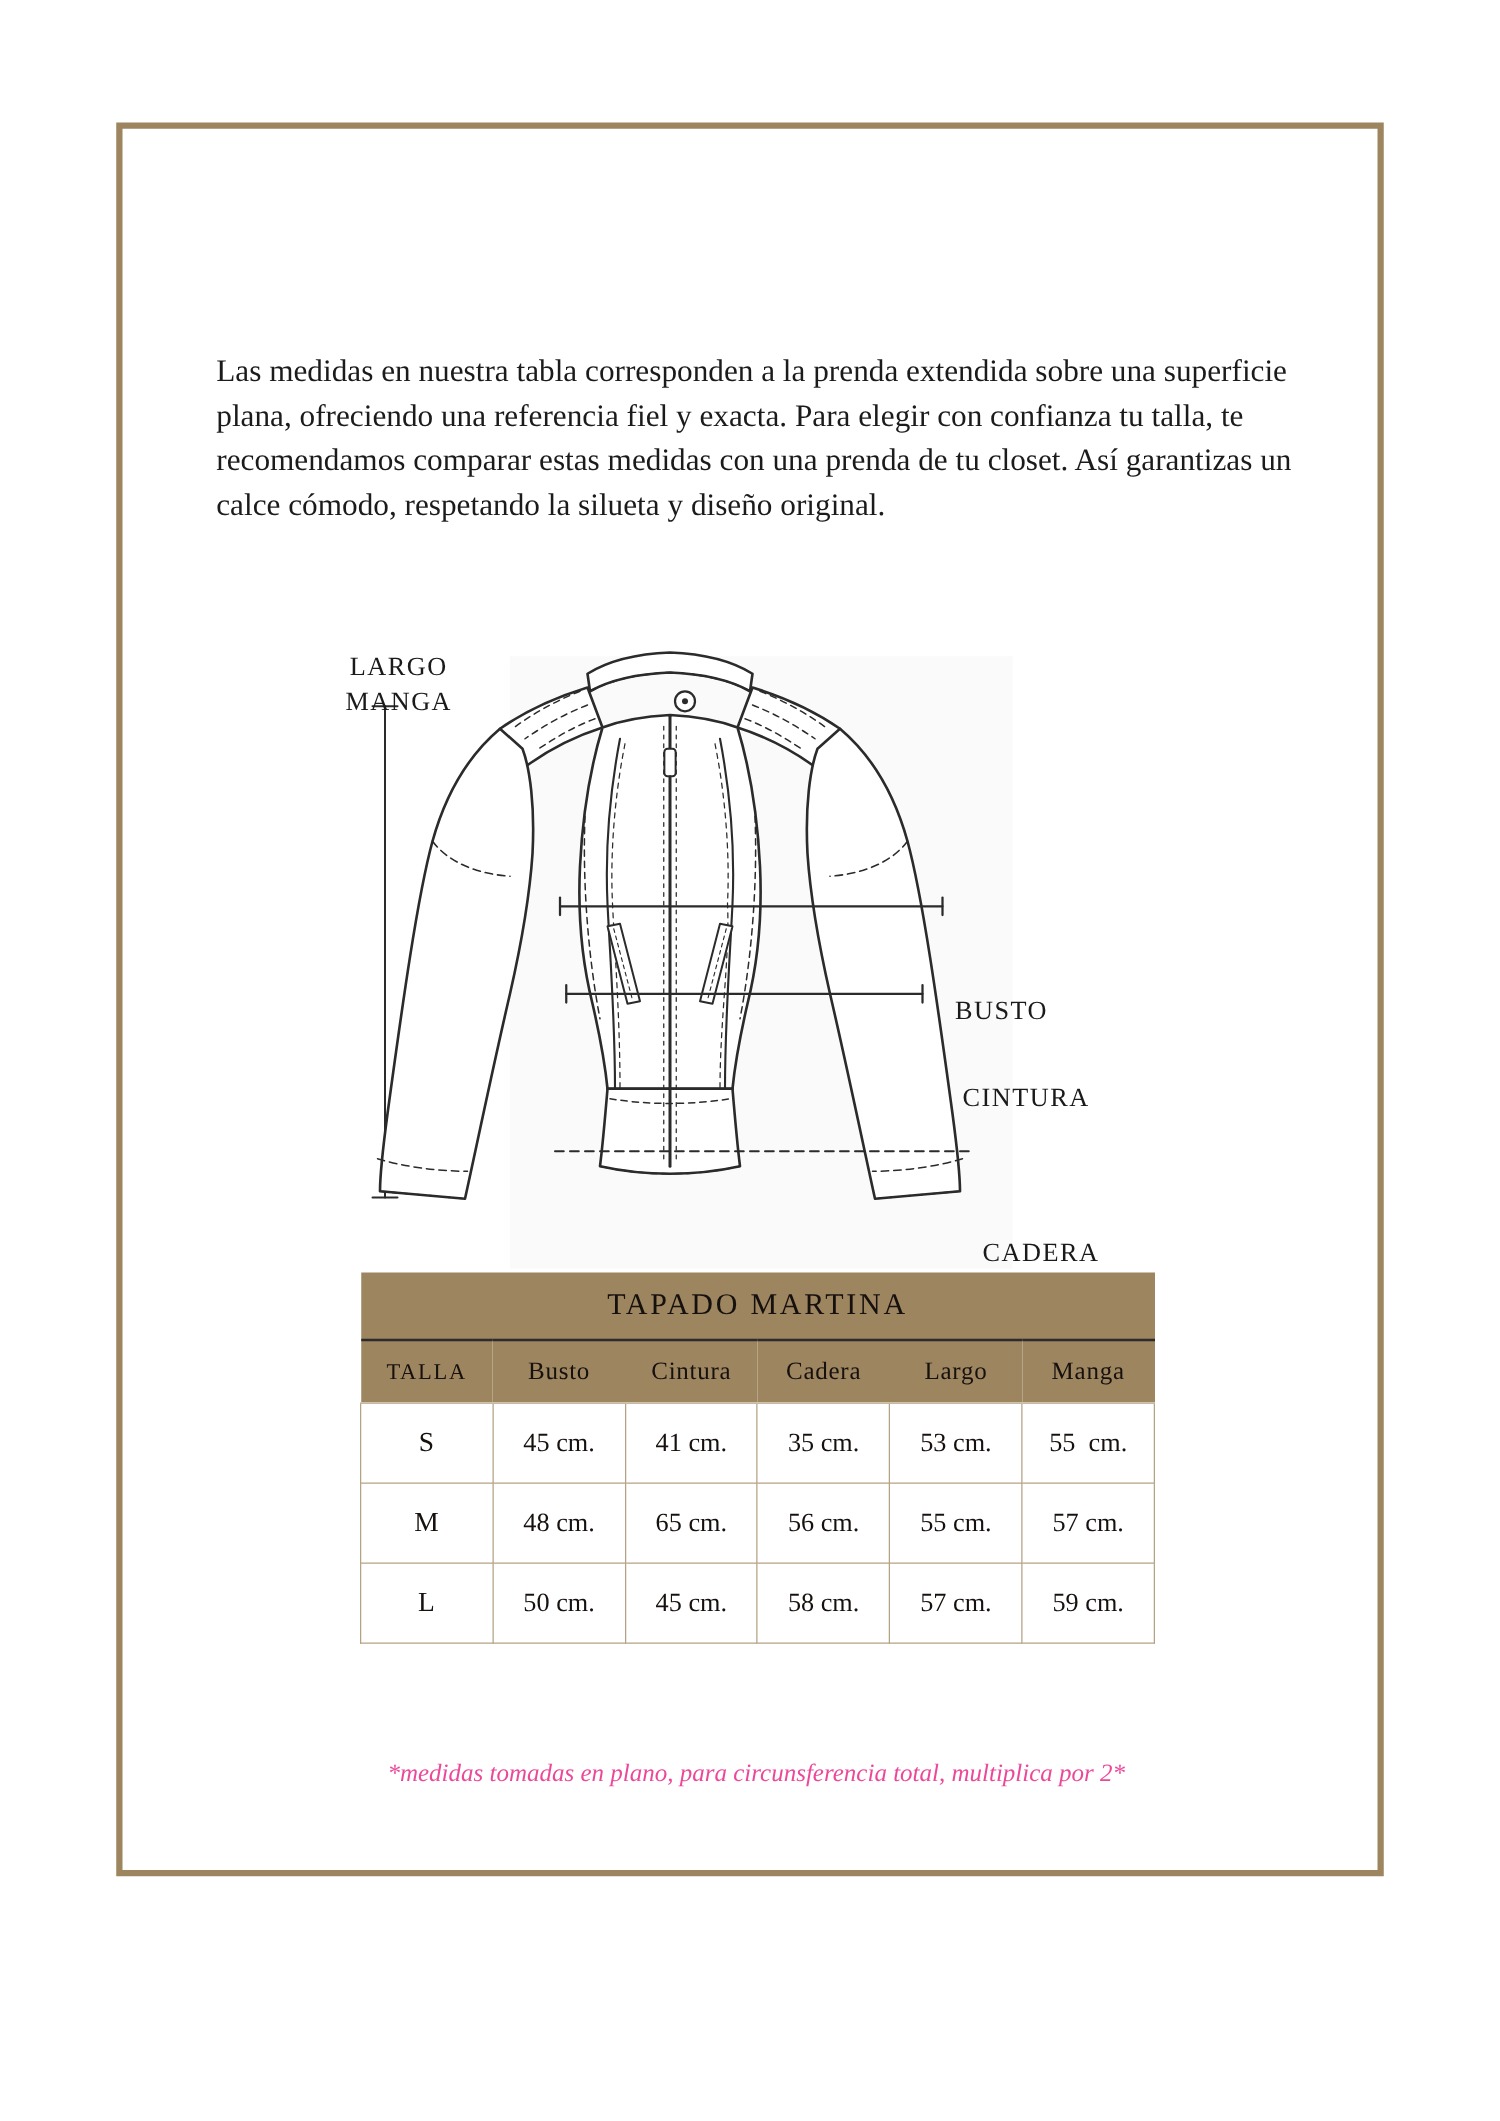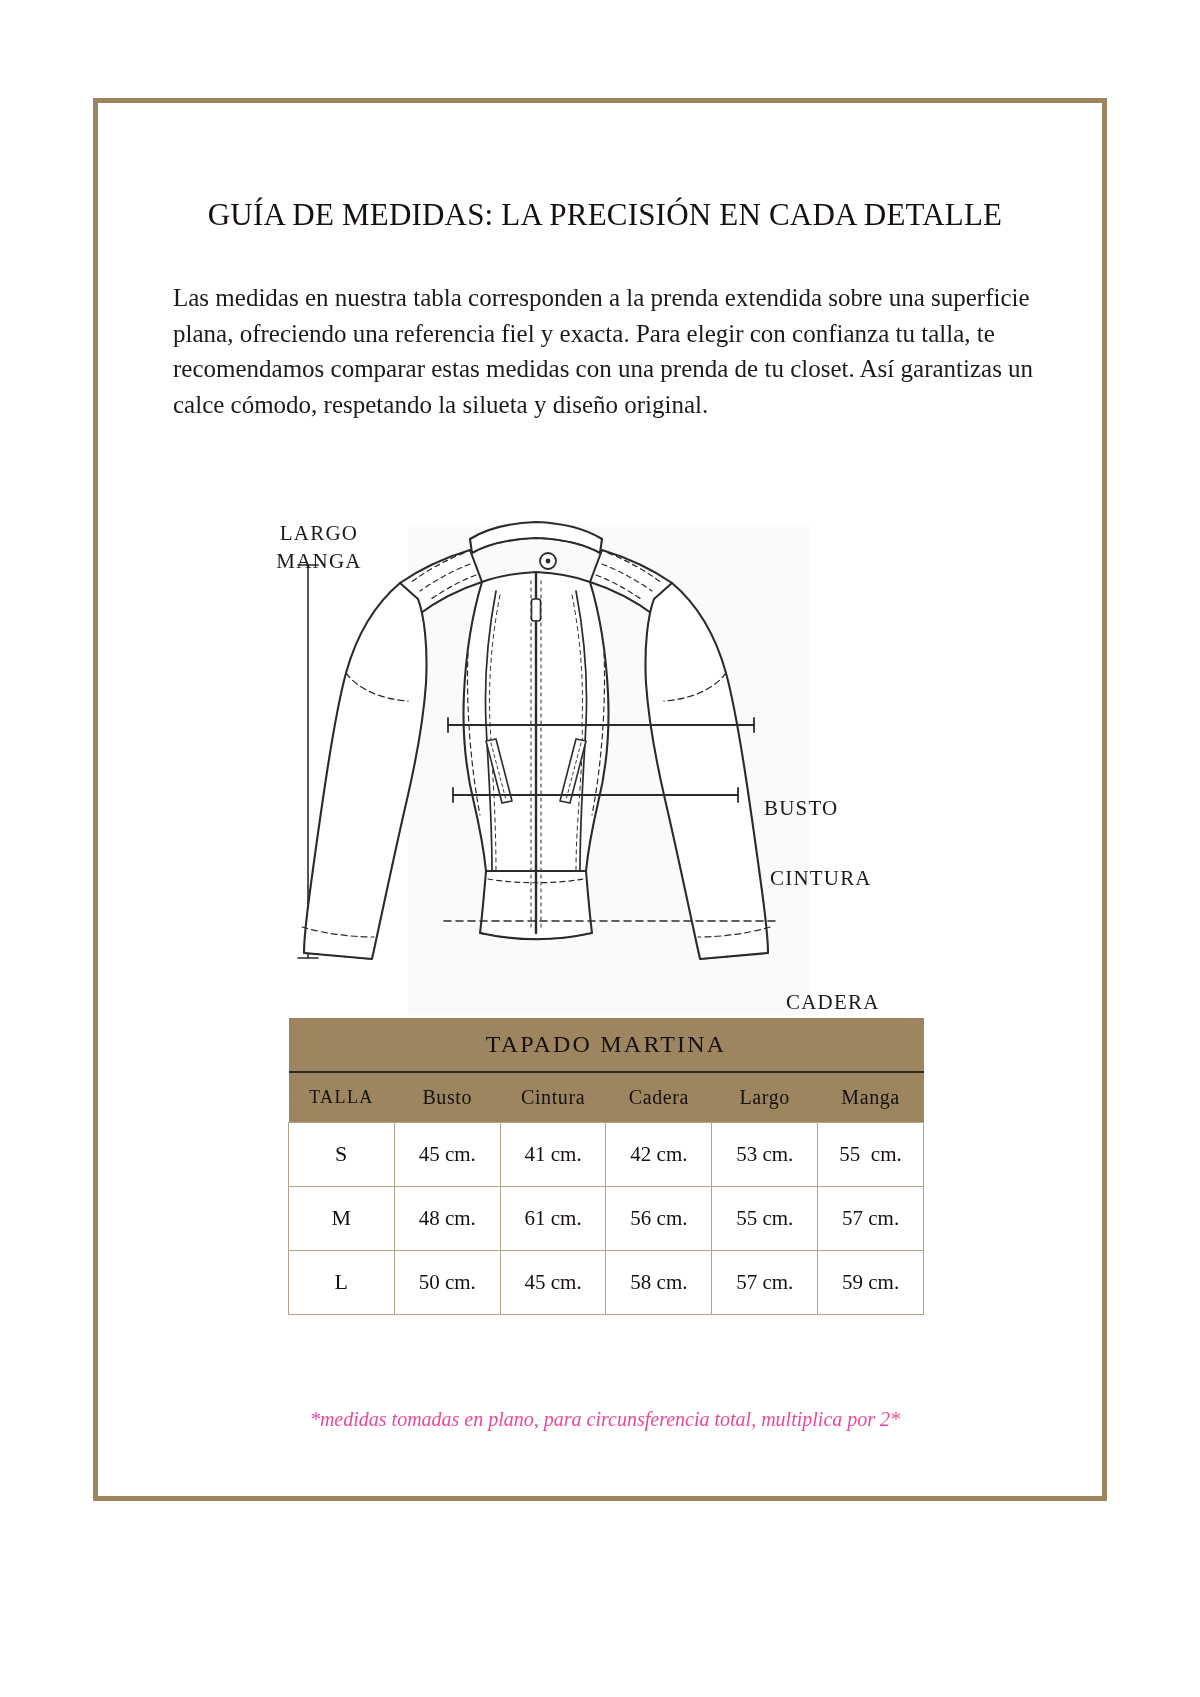--- a/index.html
+++ b/index.html
@@ -137,21 +137,20 @@
     font-size: 20px;
     color: #ec4899;
   }
 </style>
 </head>
 <body>
 
 <div class="page-frame">
   <div class="content">
 
-    <div class="doc-title">GUÍA DE MEDIDAS: LA PRECISIÓN EN CADA DETALLE</div>
 
     <div class="intro">Las medidas en nuestra tabla corresponden a la prenda extendida sobre una superficie plana, ofreciendo una referencia fiel y exacta. Para elegir con confianza tu talla, te recomendamos comparar estas medidas con una prenda de tu closet. Así garantizas un calce cómodo, respetando la silueta y diseño original.</div>
 
     <div class="diagram">
       <div class="diagram-bg"></div>
 
       <svg width="720" height="520" viewBox="0 0 720 520">
         <g fill="none" stroke="#2b2b2b" stroke-width="2.1" stroke-linejoin="round" stroke-linecap="round">
 
           <line x1="60" y1="62" x2="60" y2="455" stroke="#2b2b2b" stroke-width="1.6"></line>
@@ -268,28 +267,28 @@
             <th class="col-head" style="width:104px">Cadera</th>
             <th class="col-head" style="width:104px">Largo</th>
             <th class="col-head" style="width:116px">Manga</th>
           </tr>
         </thead>
         <tbody>
           <tr>
             <td class="size-cell">S</td>
             <td>45 cm.</td>
             <td>41 cm.</td>
-            <td>42 cm.</td>
+            <td>35 cm.</td>
             <td>53 cm.</td>
             <td>55  cm.</td>
           </tr>
           <tr>
             <td class="size-cell">M</td>
             <td>48 cm.</td>
-            <td>61 cm.</td>
+            <td>65 cm.</td>
             <td>56 cm.</td>
             <td>55 cm.</td>
             <td>57 cm.</td>
           </tr>
           <tr>
             <td class="size-cell">L</td>
             <td>50 cm.</td>
             <td>45 cm.</td>
             <td>58 cm.</td>
             <td>57 cm.</td>

